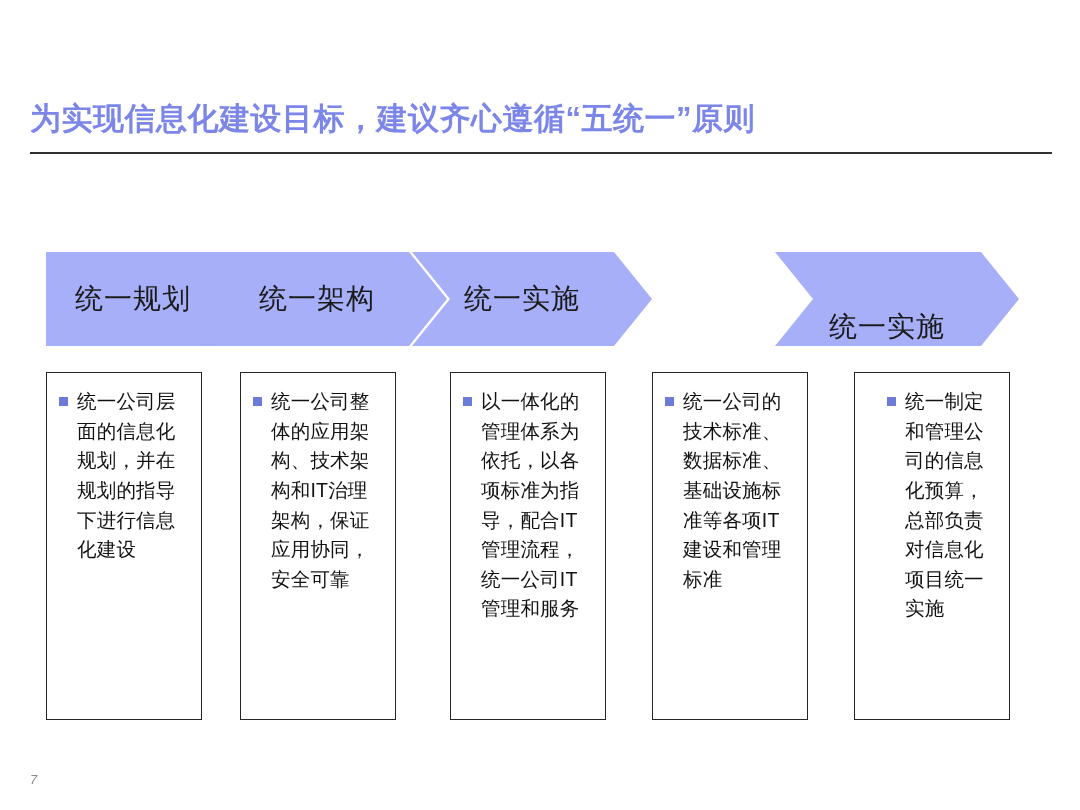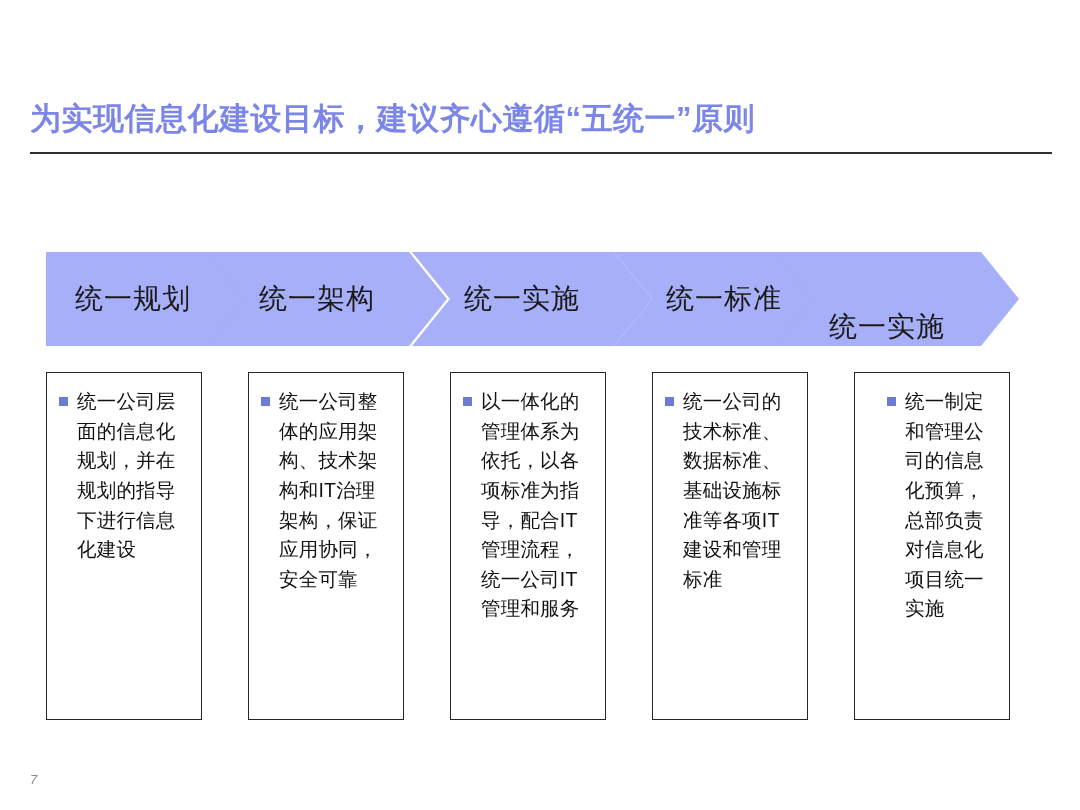--- a/index.html
+++ b/index.html
@@ -140,40 +140,37 @@
     </div>
 
     <div class="chevron mid" style="left:161px; width:240px;">
       <span class="chevron-label">统一架构</span>
     </div>
 
     <div class="chevron mid" style="left:366px; width:240px;">
       <span class="chevron-label">统一实施</span>
     </div>
 
-    <div class="chevron mid" style="left:568px; width:240px;">
-      <span class="chevron-label">统一标准</span>
-    </div>
 
     <div class="chevron mid" style="left:729px; width:244px;align-items:flex-end;">
       <span class="chevron-label">统一实施</span>
     </div>
 
   </div>
 
   <div class="box-row">
 
     <div class="info-box" style="left:46px; width:156px;">
       <div class="box-inner">
         <span class="bullet-square"></span>
         <span class="box-text">统一公司层面的信息化规划，并在规划的指导下进行信息化建设</span>
       </div>
     </div>
 
-    <div class="info-box" style="left:248px; width:156px;">
+    <div class="info-box" style="left:240px; width:156px;">
       <div class="box-inner">
         <span class="bullet-square"></span>
         <span class="box-text">统一公司整体的应用架构、技术架构和IT治理架构，保证应用协同，安全可靠</span>
       </div>
     </div>
 
     <div class="info-box" style="left:450px; width:156px;">
       <div class="box-inner">
         <span class="bullet-square"></span>
         <span class="box-text">以一体化的管理体系为依托，以各项标准为指导，配合IT管理流程，统一公司IT管理和服务</span>

